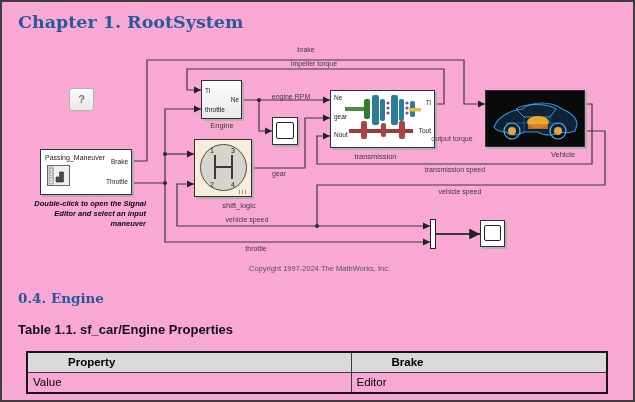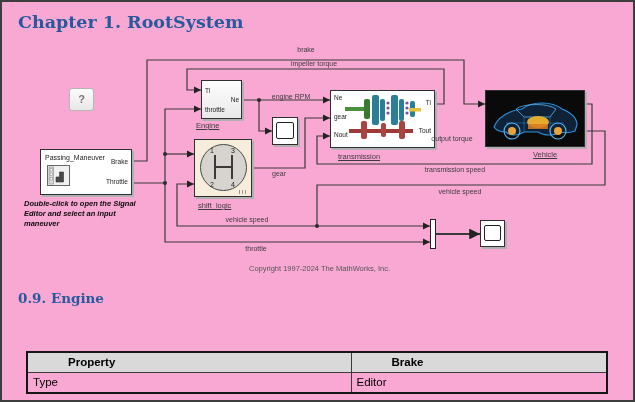--- a/index.html
+++ b/index.html
@@ -32,29 +32,29 @@
   
   .diagram{position:absolute;left:0;top:0;width:635px;height:285px;}
   .wires{position:absolute;left:0;top:0;z-index:1;}
   .blk{
     position:absolute;z-index:2;box-sizing:border-box;
     border:1.4px solid #2f2f2f;background:#fff;
     box-shadow:2px 2px 0 #b0b0b0;
   }
   .portlbl{position:absolute;font-size:6.5px;color:#222;line-height:1;white-space:nowrap;}
   .lbl{position:absolute;z-index:3;font-size:7px;color:#3b3b3b;text-align:center;line-height:1.1;white-space:nowrap;}
-  .blk-label{position:absolute;z-index:3;font-size:7.5px;color:#3b3b3b;white-space:nowrap;text-decoration:underline;}
+  .blk-label{position:absolute;z-index:3;font-size:7.5px;color:#3b3b3b;text-align:center;white-space:nowrap;}
   
   .passing{left:38px;top:147px;width:92px;height:46px;}
   .pm-title{left:4px;top:4px;font-size:7px;}
   .pm-icon{position:absolute;left:6px;bottom:4px;}
   .pm-caption{
     position:absolute;z-index:3;left:22px;top:197px;width:122px;
     font-size:7.5px;font-weight:bold;font-style:italic;color:#0a0a0a;
-    text-align:left;line-height:1.35;
+    text-align:right;line-height:1.35;
   }
   
   .engine{left:199px;top:78px;width:41px;height:39px;background:linear-gradient(180deg,#fdfdfd,#e9e9e9);}
   
   .scope{background:#fff;}
   .scope-inner{position:absolute;left:3px;right:3px;top:4px;bottom:5px;border:1.6px solid #222;border-radius:2px;background:#fff;}
   .rpm-scope{left:270px;top:115px;width:26px;height:28px;}
   .final-scope{left:478px;top:218px;width:25px;height:27px;}
   
   .shift{left:192px;top:137px;width:58px;height:58px;background:#f6eedb;}
@@ -232,34 +232,35 @@
     <div class="lbl" style="left:262px;top:168px;width:30px;">gear</div>
     <div class="lbl" style="left:424px;top:133px;width:52px;">output torque</div>
     <div class="lbl" style="left:418px;top:164px;width:70px;">transmission speed</div>
     <div class="lbl" style="left:428px;top:186px;width:60px;">vehicle speed</div>
     <div class="lbl" style="left:216px;top:214px;width:58px;">vehicle speed</div>
     <div class="lbl" style="left:232px;top:243px;width:44px;">throttle</div>
 
     <div class="copyright">Copyright 1997-2024 The MathWorks, Inc.</div>
   </div>
 
-  <h2 class="section-heading">0.9. Engine</h2>
+  <h2 class="section-heading">0.4. Engine</h2>
+  <p class="table-caption">Table 1.1. sf_car/Engine Properties</p>
 
   <table class="props-table">
     <colgroup>
         <col class="col-prop">
         <col>
       </colgroup>
     <thead>
       <tr>
         <th>Property</th>
         <th>Brake</th>
       </tr>
     </thead>
     <tbody>
       <tr>
-        <td>Type</td>
+        <td>Value</td>
         <td>Editor</td>
       </tr>
     </tbody>
   </table>
 
 </div>
 
 </body></html>

